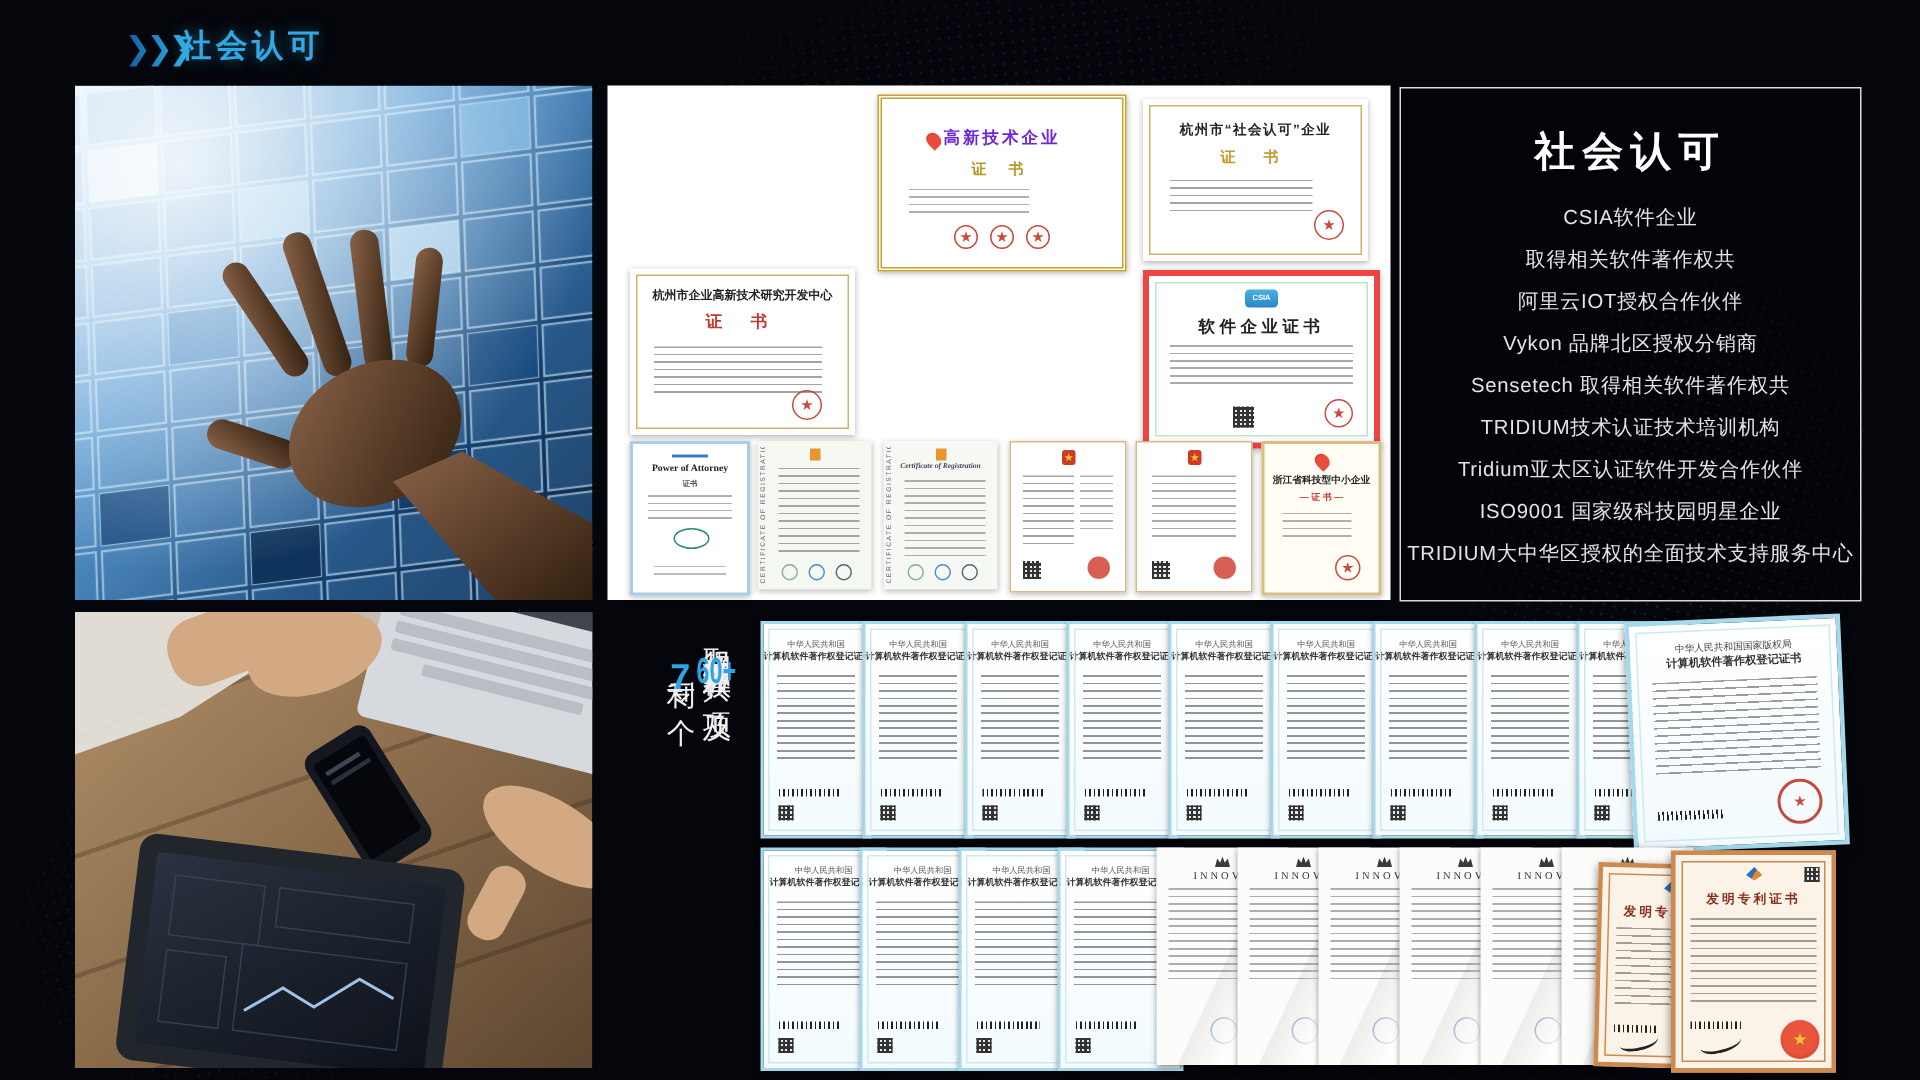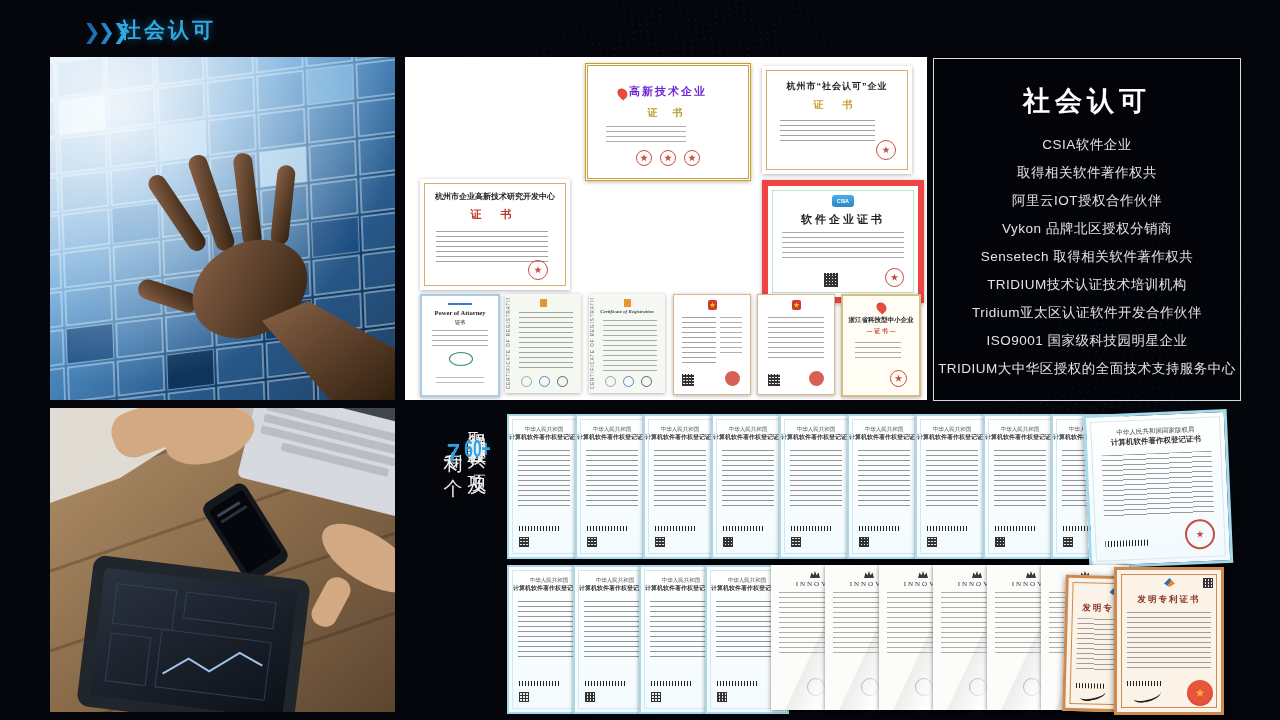--- a/index.html
+++ b/index.html
@@ -240,21 +240,21 @@
       <div class="frame" style="inset:4px;border-color:#d2b06a;"></div>
       <div class="ctitle" style="top:12px;font-size:8px;letter-spacing:0;">杭州市企业高新技术研究开发中心</div>
       <div class="rtitle" style="top:28px;font-size:11px;letter-spacing:8px;">证 书</div>
       <div class="tls" style="position:absolute;left:16px;top:52px;width:112px;height:34px;opacity:.7;"></div>
       <div class="seal-ring" style="right:22px;bottom:10px;width:18px;height:18px;">
           <span class="star"></span>
         </div>
     </div>
 
 
-    <div class="cert" style="left:357px;top:123px;width:150px;height:111px;border:6px solid #ef4444;">
+    <div class="cert" style="left:357px;top:123px;width:150px;height:111px;border:4px solid #ef4444;">
       <div class="frame" style="inset:4px;border-color:#bfe3c8;"></div>
       <div style="position:absolute;left:50%;top:9px;width:22px;height:12px;margin-left:-11px;" class="csia-badge">
         <div style="width:100%;height:100%;background:linear-gradient(#4ab0e0,#2c86c8);border-radius:3px;color:#fff;font-size:5px;font-weight:bold;display:flex;align-items:center;justify-content:center;">CSIA</div>
       </div>
       <div class="ctitle" style="top:26px;font-size:11px;letter-spacing:3px;">软件企业证书</div>
       <div class="tls" style="position:absolute;left:14px;top:46px;width:122px;height:28px;opacity:.65;"></div>
       <div class="qr" style="position:absolute;left:56px;bottom:10px;width:14px;height:14px;"></div>
       <div class="seal-ring" style="right:14px;bottom:10px;width:17px;height:17px;">
           <span class="star"></span>
         </div>

